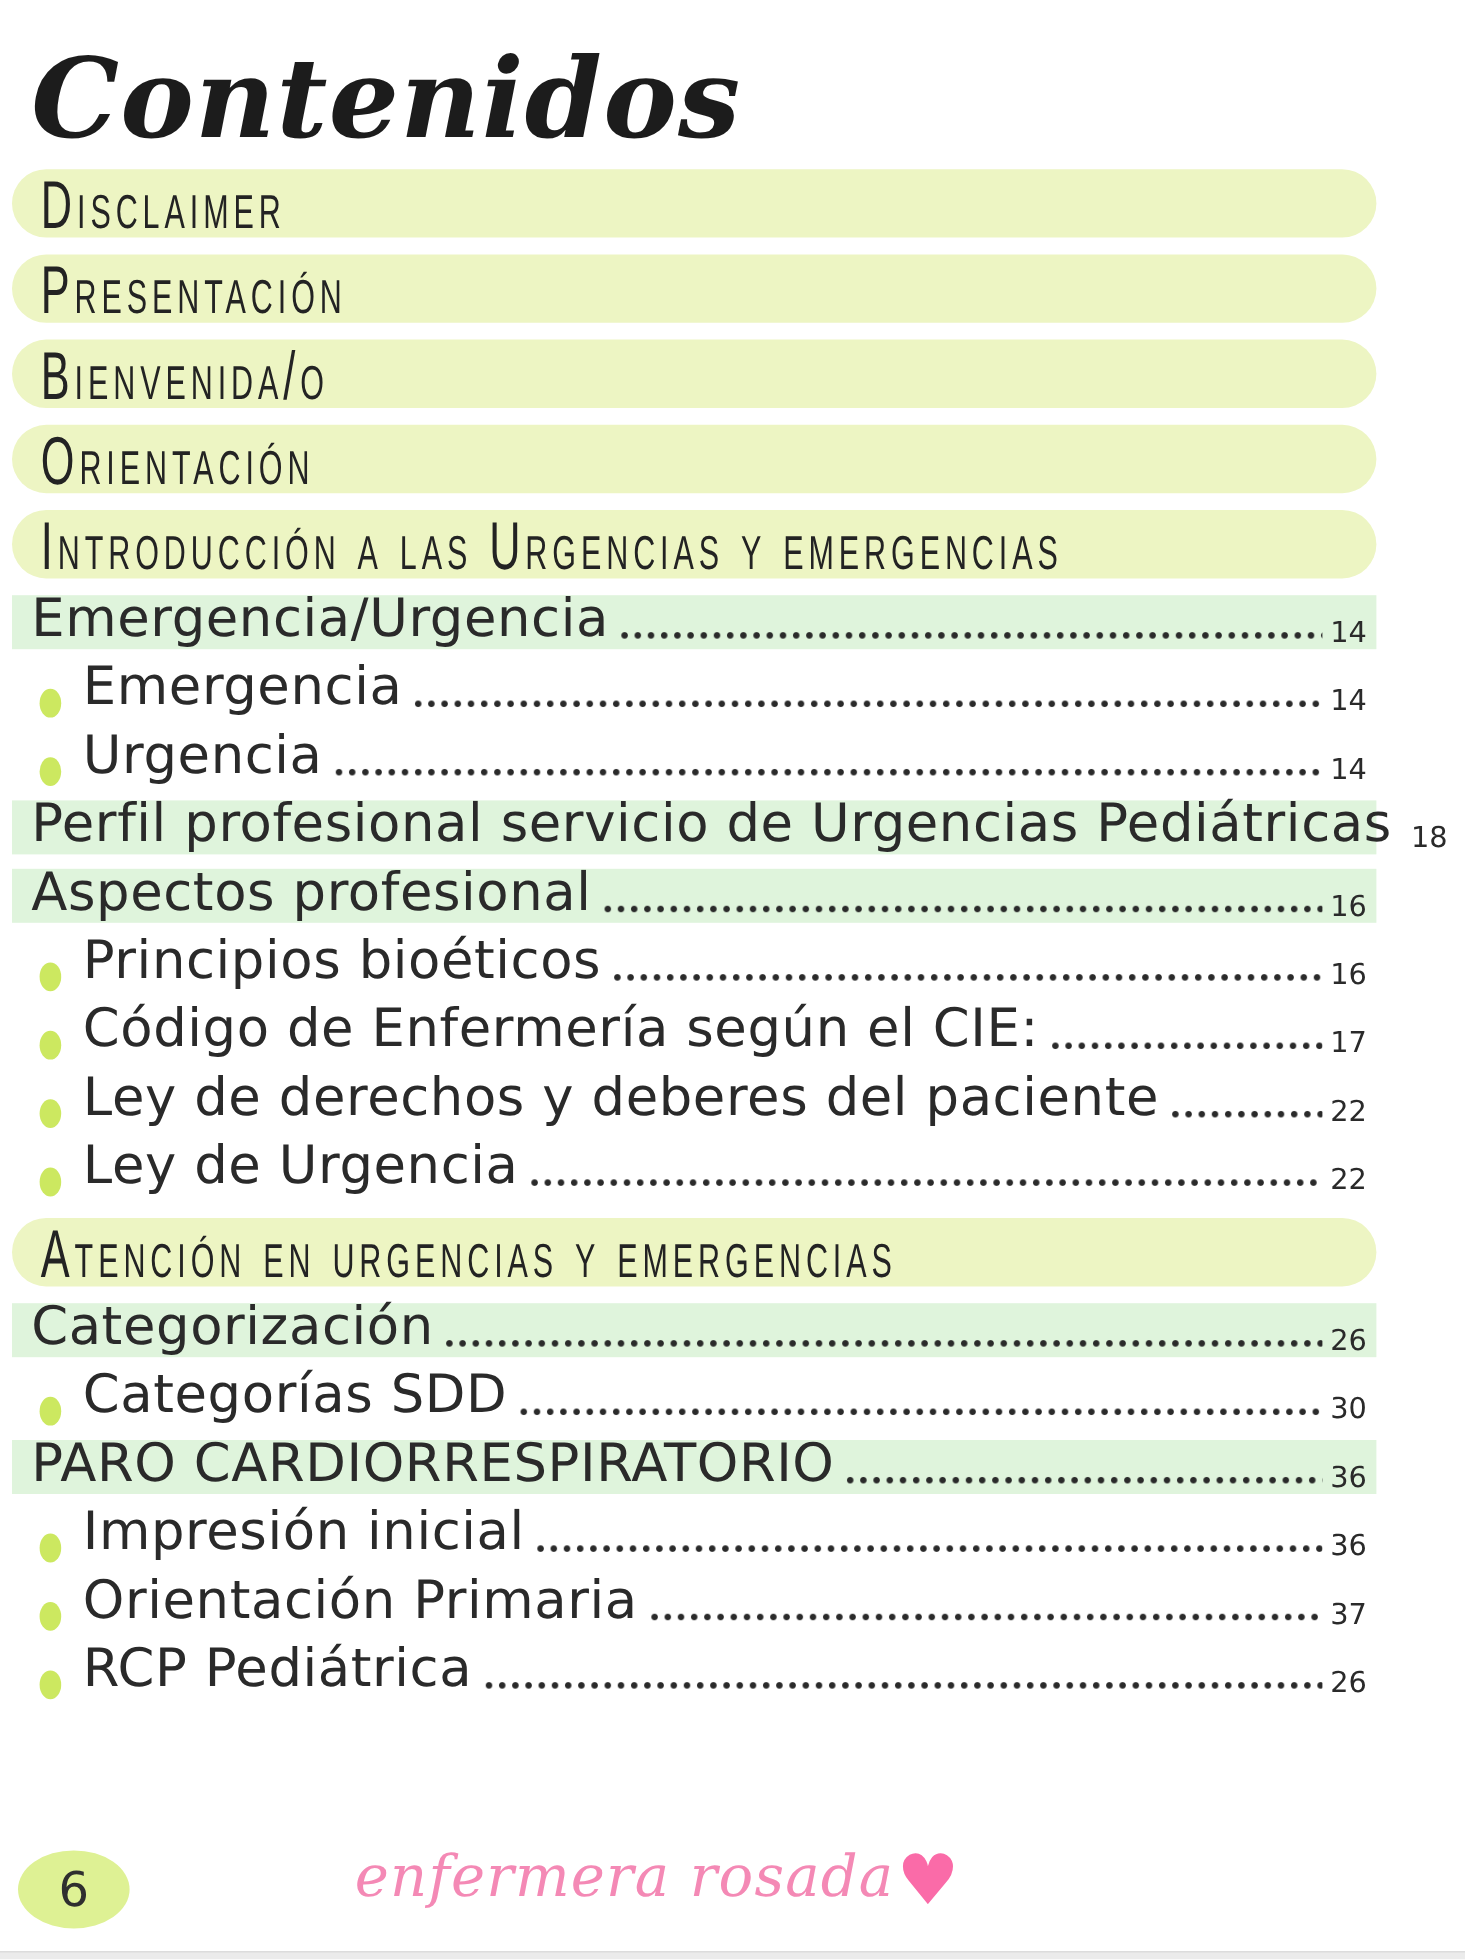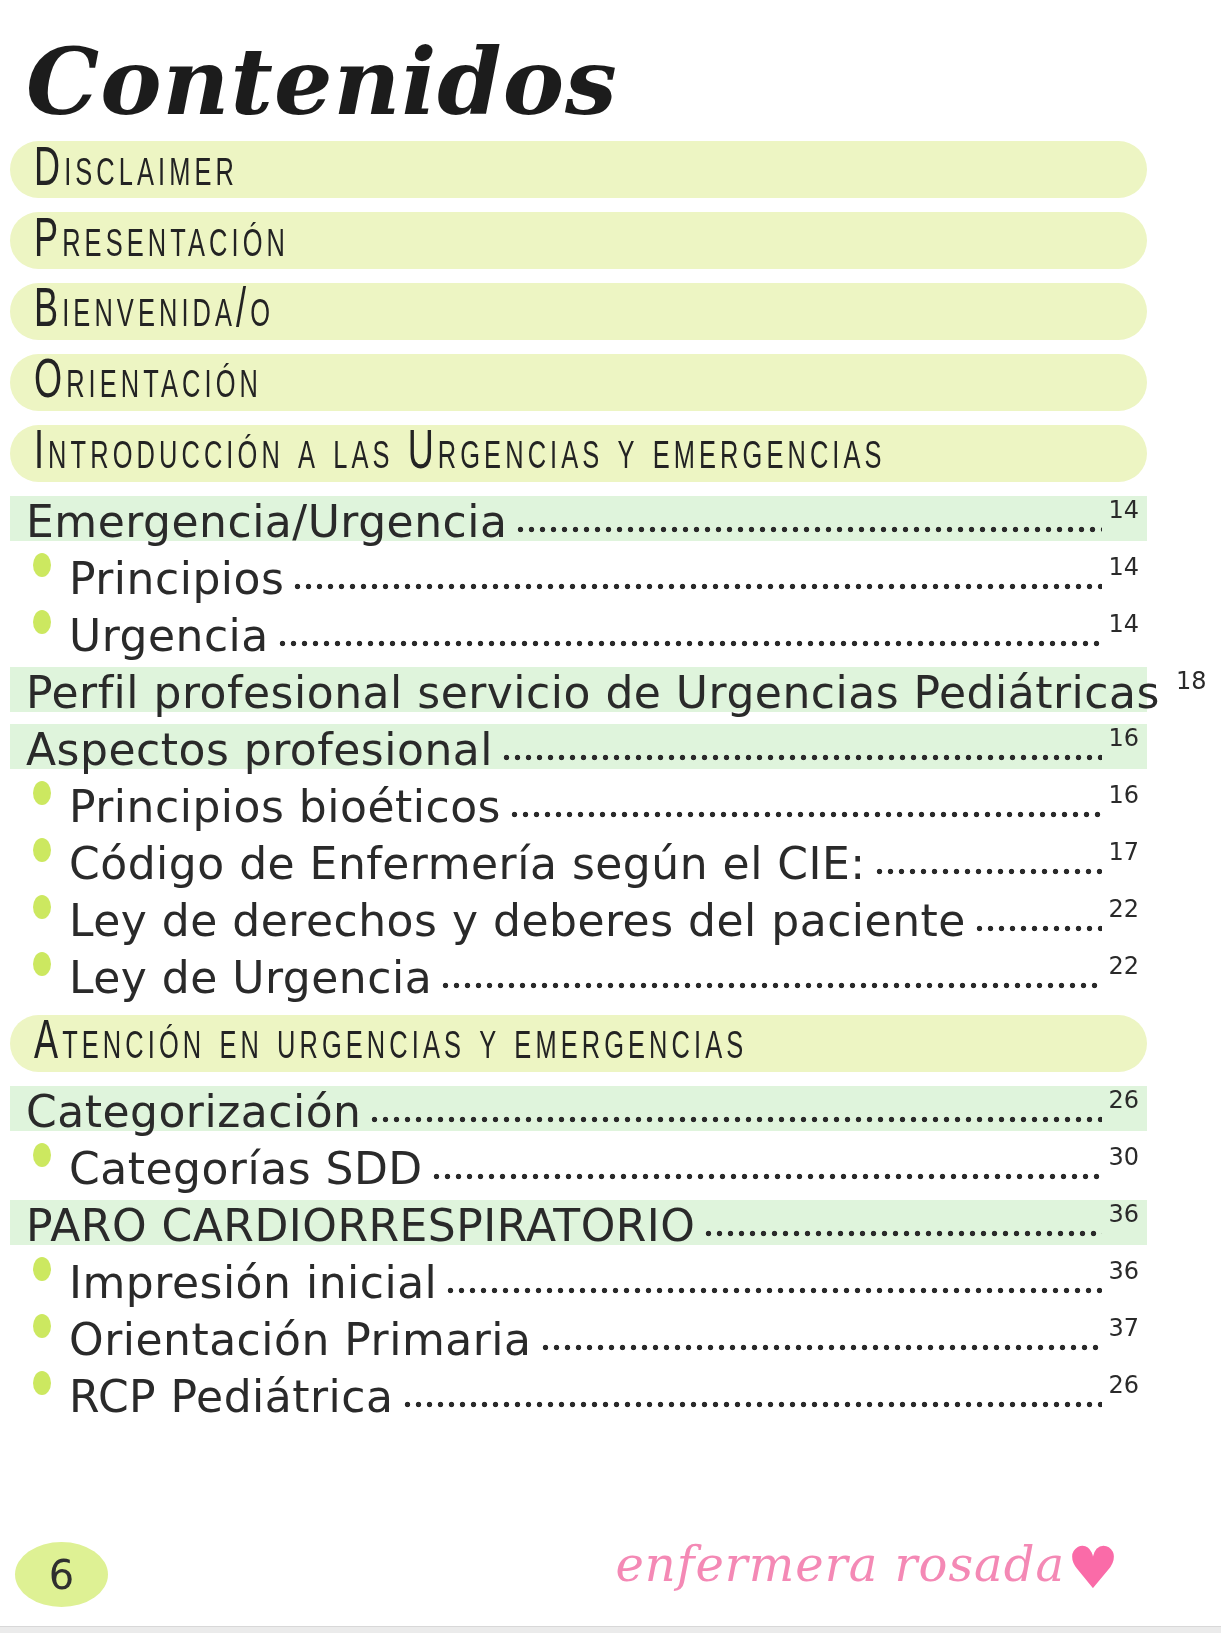--- a/index.html
+++ b/index.html
@@ -18,21 +18,21 @@
     font-style:italic;
     font-weight:700;
     font-size:92px;
     line-height:1.05;
     letter-spacing:1px;
     color:#1c1c1c;
   }
 
   .toc{margin:10px 74px 0 10px;}
 
-  .row{display:flex;align-items:flex-start;}
+  .row{display:flex;align-items:flex-end;}
 
   .row.header{
     background:#edf5c3;
     height:57px;
     border-radius:29px;
     margin-bottom:14px;
     padding-left:24px;
     overflow:hidden;
   }
   .row.header.gap-top{margin-top:18px;}
@@ -96,23 +96,22 @@
     width:93px;height:65px;
     border-radius:50%;
     background:#def194;
     display:flex;align-items:center;justify-content:center;
     font-size:40px;color:#2f2f2f;
   }
   .brand{
     position:absolute;
     top:1536px;left:0;
     width:1095px;
-    text-align:right;
+    text-align:center;
     white-space:nowrap;
-    margin-left:24px;
   }
   .brand-text{
     font-family:"DejaVu Serif",serif;
     font-style:italic;
     font-size:48px;
     letter-spacing:1px;
     color:#f489b5;
   }
   .heart{
     font-family:"DejaVu Sans",sans-serif;
@@ -161,21 +160,21 @@
     </div>
 
     <div class="row entry">
       <span class="label">Emergencia/Urgencia</span>
       <span class="dots"></span>
       <span class="page-num">14</span>
     </div>
 
     <div class="row sub">
       <span class="bullet"></span>
-      <span class="label">Principios</span>
+      <span class="label">Emergencia</span>
       <span class="dots"></span>
       <span class="page-num">14</span>
     </div>
 
     <div class="row sub">
       <span class="bullet"></span>
       <span class="label">Urgencia</span>
       <span class="dots"></span>
       <span class="page-num">14</span>
     </div>

